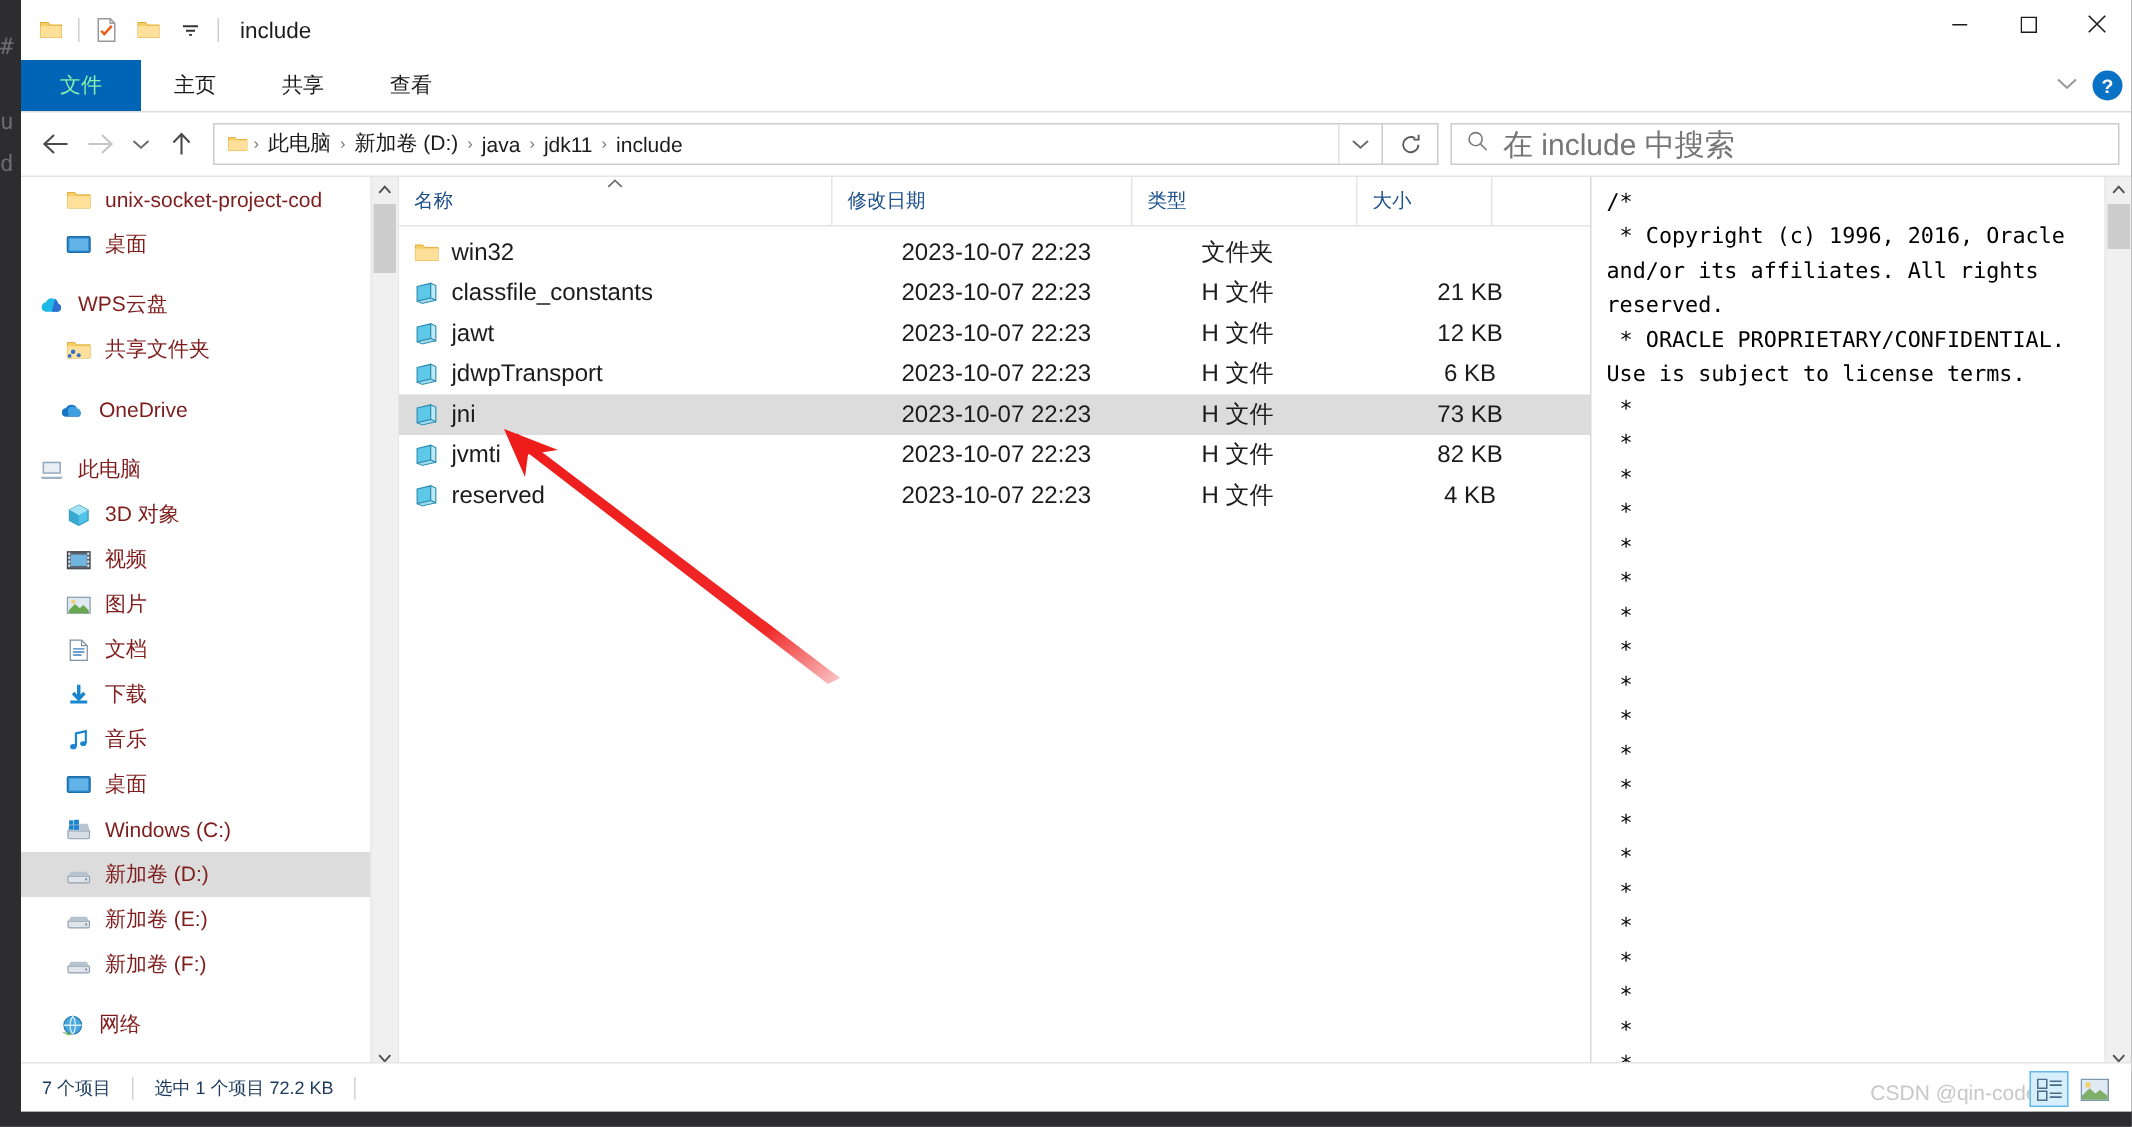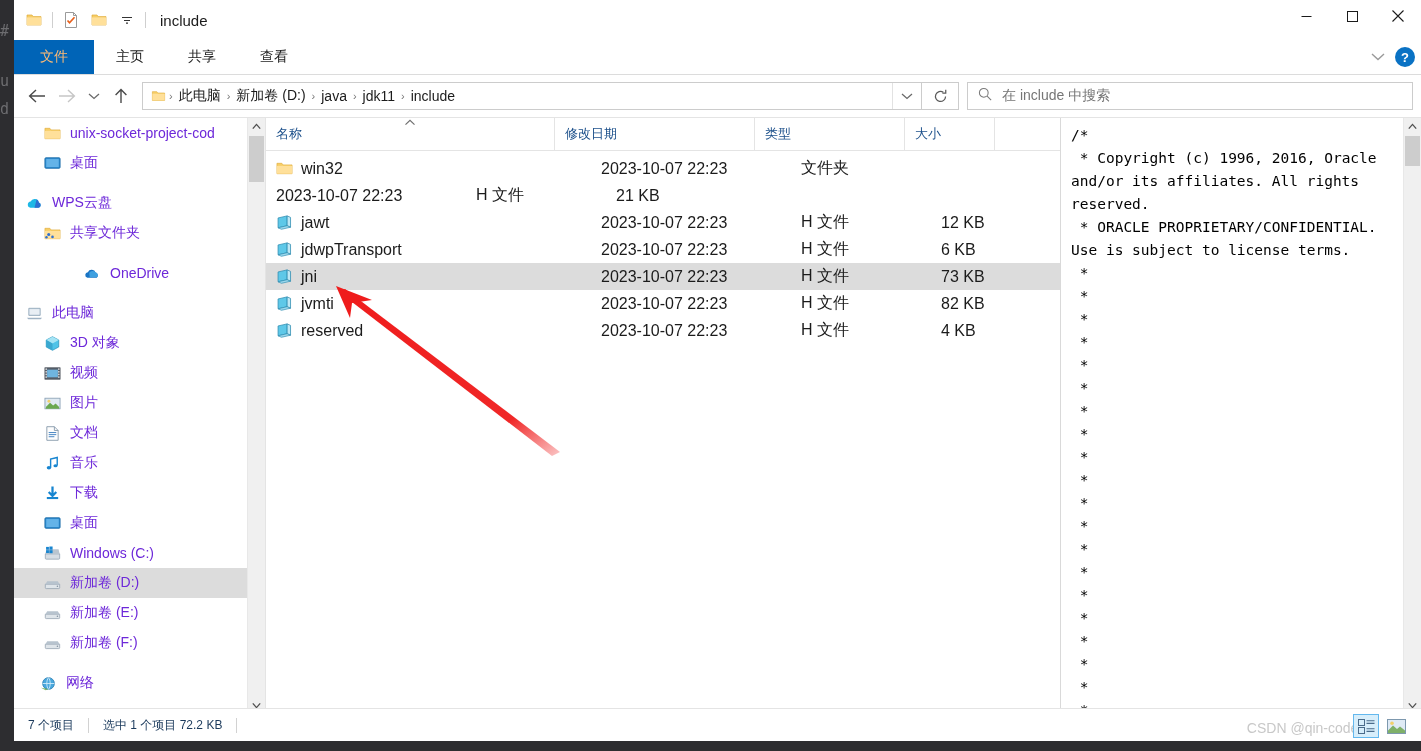--- a/index.html
+++ b/index.html
@@ -104,21 +104,21 @@
     display: flex;
     align-items: center;
     justify-content: center;
     padding: 0 22px;
     font-size: 14px;
     color: #1b1b1b;
     white-space: nowrap;
   }
   .ribbon-tab.file {
     background: #0064b7;
-    color: #fdba74;
+    color: #86efac;
     padding: 0 26px;
   }
   #ribbon-right {
     position: absolute;
     right: 6px;
     top: 0;
     height: 34px;
     display: flex;
     align-items: center;
     gap: 10px;
@@ -205,21 +205,21 @@
     flex: 1;
     height: 26px;
     border: 1px solid #cccccc;
     background: #fff;
     display: flex;
     align-items: center;
     padding-left: 10px;
     gap: 10px;
   }
   #search-placeholder {
-    font-size: 14px;
+    font-size: 20px;
     color: #767676;
     white-space: nowrap;
   }
 
   
   #panes {
     display: flex;
     height: 596px;
     border-top: 1px solid #e4e4e4;
   }
@@ -235,21 +235,21 @@
     position: absolute;
     inset: 0 17px 0 0;
     overflow: hidden;
   }
   .nav-item {
     height: 30px;
     display: flex;
     align-items: center;
     gap: 8px;
     font-size: 14px;
-    color: #6d28d9;
+    color: #7f1d1d;
     white-space: nowrap;
     padding-right: 4px;
   }
   .nav-item.selected { background: #dcdcdc; }
   .nav-item .ni-icon {
     width: 20px;
     display: flex;
     align-items: center;
     justify-content: center;
     flex: 0 0 20px;
@@ -339,21 +339,21 @@
     width: 325px;
     display: flex;
     align-items: center;
     gap: 8px;
     padding-left: 10px;
     box-sizing: border-box;
     white-space: nowrap;
   }
   .cell-date { width: 200px; padding-left: 10px; box-sizing: border-box; white-space: nowrap; }
   .cell-type { width: 150px; padding-left: 10px; box-sizing: border-box; white-space: nowrap; }
-  .cell-size { width: 90px; padding-right: 12px; box-sizing: border-box; text-align: left; white-space: nowrap; }
+  .cell-size { width: 90px; padding-right: 12px; box-sizing: border-box; text-align: center; white-space: nowrap; }
 
   
   #preview-pane {
     width: 360px;
     position: relative;
     background: #fff;
     border-left: 1px solid #d9d9d9;
     overflow: hidden;
   }
   #preview-text {
@@ -614,21 +614,21 @@
                 <path d="M1 3.5h5.2l1.3 1.7H17V14.5H1z" fill="#f7ce66" stroke="#e0ad3c" stroke-width="0.7"></path>
                 <path d="M1 6.2h16V14.5H1z" fill="#ffe09a"></path>
                 <circle cx="5" cy="10" r="1.6" fill="#2f6fd0"></circle>
                 <circle cx="9" cy="12.6" r="1.4" fill="#2f6fd0"></circle>
                 <circle cx="2.6" cy="13" r="1.3" fill="#2f6fd0"></circle>
               </svg>
             </span>
             <span>共享文件夹</span>
           </div>
           <div class="nav-gap"></div>
-          <div class="nav-item" style="padding-left: 24px; margin-left: 44px;">
+          <div class="nav-item" style="padding-left: 24px;">
             <span class="ni-icon">
               <svg width="17" height="17" viewBox="0 0 18 18">
                 <path d="M3.6 13.5a3 3 0 0 1 .5-5.9 4.4 4.4 0 0 1 8.2.7 2.9 2.9 0 0 1 1.2 5.2z" fill="#1a74c4"></path>
                 <path d="M5.5 8.2a4.4 4.4 0 0 1 6.8-.4 2.9 2.9 0 0 1 1.2 5.2H6z" fill="#3ea0e0"></path>
               </svg>
             </span>
             <span>OneDrive</span>
           </div>
           <div class="nav-gap"></div>
           <div class="nav-item" style="padding-left: 10px;">
@@ -686,35 +686,35 @@
                 <path d="M3 1.8h8l4 4v10.4H3z" fill="#fdfdfd" stroke="#7f93a6" stroke-width="0.9"></path>
                 <path d="M11 1.8v4h4" fill="none" stroke="#7f93a6" stroke-width="0.9"></path>
                 <path d="M5 8h8M5 10.2h8M5 12.4h6" stroke="#3f7fc0" stroke-width="1"></path>
               </svg>
             </span>
             <span>文档</span>
           </div>
           <div class="nav-item indent-1">
             <span class="ni-icon">
               <svg width="17" height="17" viewBox="0 0 18 18">
+                <path d="M9 1.6v9.2M5 7.4L9 11.6 13 7.4" fill="none" stroke="#1785d0" stroke-width="2.4"></path>
+                <path d="M3 13.8h12" stroke="#1785d0" stroke-width="2.2"></path>
+              </svg>
+            </span>
+            <span>下载</span>
+          </div>
+          <div class="nav-item indent-1">
+            <span class="ni-icon">
+              <svg width="17" height="17" viewBox="0 0 18 18">
                 <path d="M7 13.4V4.2l7-1.6v8.6" fill="none" stroke="#1785d0" stroke-width="1.5"></path>
                 <ellipse cx="5.2" cy="13.5" rx="2.3" ry="1.8" fill="#1785d0"></ellipse>
                 <ellipse cx="12.2" cy="11.4" rx="2.2" ry="1.7" fill="#1785d0"></ellipse>
               </svg>
             </span>
             <span>音乐</span>
-          </div>
-          <div class="nav-item indent-1">
-            <span class="ni-icon">
-              <svg width="17" height="17" viewBox="0 0 18 18">
-                <path d="M9 1.6v9.2M5 7.4L9 11.6 13 7.4" fill="none" stroke="#1785d0" stroke-width="2.4"></path>
-                <path d="M3 13.8h12" stroke="#1785d0" stroke-width="2.2"></path>
-              </svg>
-            </span>
-            <span>下载</span>
           </div>
           <div class="nav-item indent-1">
             <span class="ni-icon">
               <svg width="17" height="17" viewBox="0 0 18 18">
                 <rect x="1" y="3" width="16" height="11" rx="1" fill="#2f8fd4" stroke="#1e6ca8" stroke-width="1"></rect>
                 <rect x="2.4" y="4.3" width="13.2" height="8.4" fill="#64b3e8"></rect>
               </svg>
             </span>
             <span>桌面</span>
           </div>
@@ -819,20 +819,30 @@
                   <path d="M1 6.2h16V14.5H1z" fill="#ffe09a"></path>
                 </svg>
               </span>
               <span>win32</span>
             </div>
             <div class="cell-date">2023-10-07 22:23</div>
             <div class="cell-type">文件夹</div>
             <div class="cell-size"></div>
           </div>
           <div class="file-row">
+            <div class="cell-name">
+              <span style="display: flex;">
+                <svg width="17" height="17" viewBox="0 0 18 18">
+                  <path d="M2.2 4.2l9.6-2.2v10.4l-9.6 2.2z" fill="#5ec8e8" stroke="#2c8cb0" stroke-width="0.8"></path>
+                  <path d="M11.8 2l3.6 1.6v10.4l-3.6-1.6z" fill="#bfe8f5" stroke="#2c8cb0" stroke-width="0.8"></path>
+                  <path d="M2.2 14.6l9.6-2.2 3.6 1.6-9.6 2.2z" fill="#9ed9ee" stroke="#2c8cb0" stroke-width="0.7"></path>
+                </svg>
+              </span>
+              <span>classfile_constants</span>
+            </div>
             <div class="cell-date">2023-10-07 22:23</div>
             <div class="cell-type">H 文件</div>
             <div class="cell-size">21 KB</div>
           </div>
           <div class="file-row">
             <div class="cell-name">
               <span style="display: flex;">
                 <svg width="17" height="17" viewBox="0 0 18 18">
                   <path d="M2.2 4.2l9.6-2.2v10.4l-9.6 2.2z" fill="#5ec8e8" stroke="#2c8cb0" stroke-width="0.8"></path>
                   <path d="M11.8 2l3.6 1.6v10.4l-3.6-1.6z" fill="#bfe8f5" stroke="#2c8cb0" stroke-width="0.8"></path>

